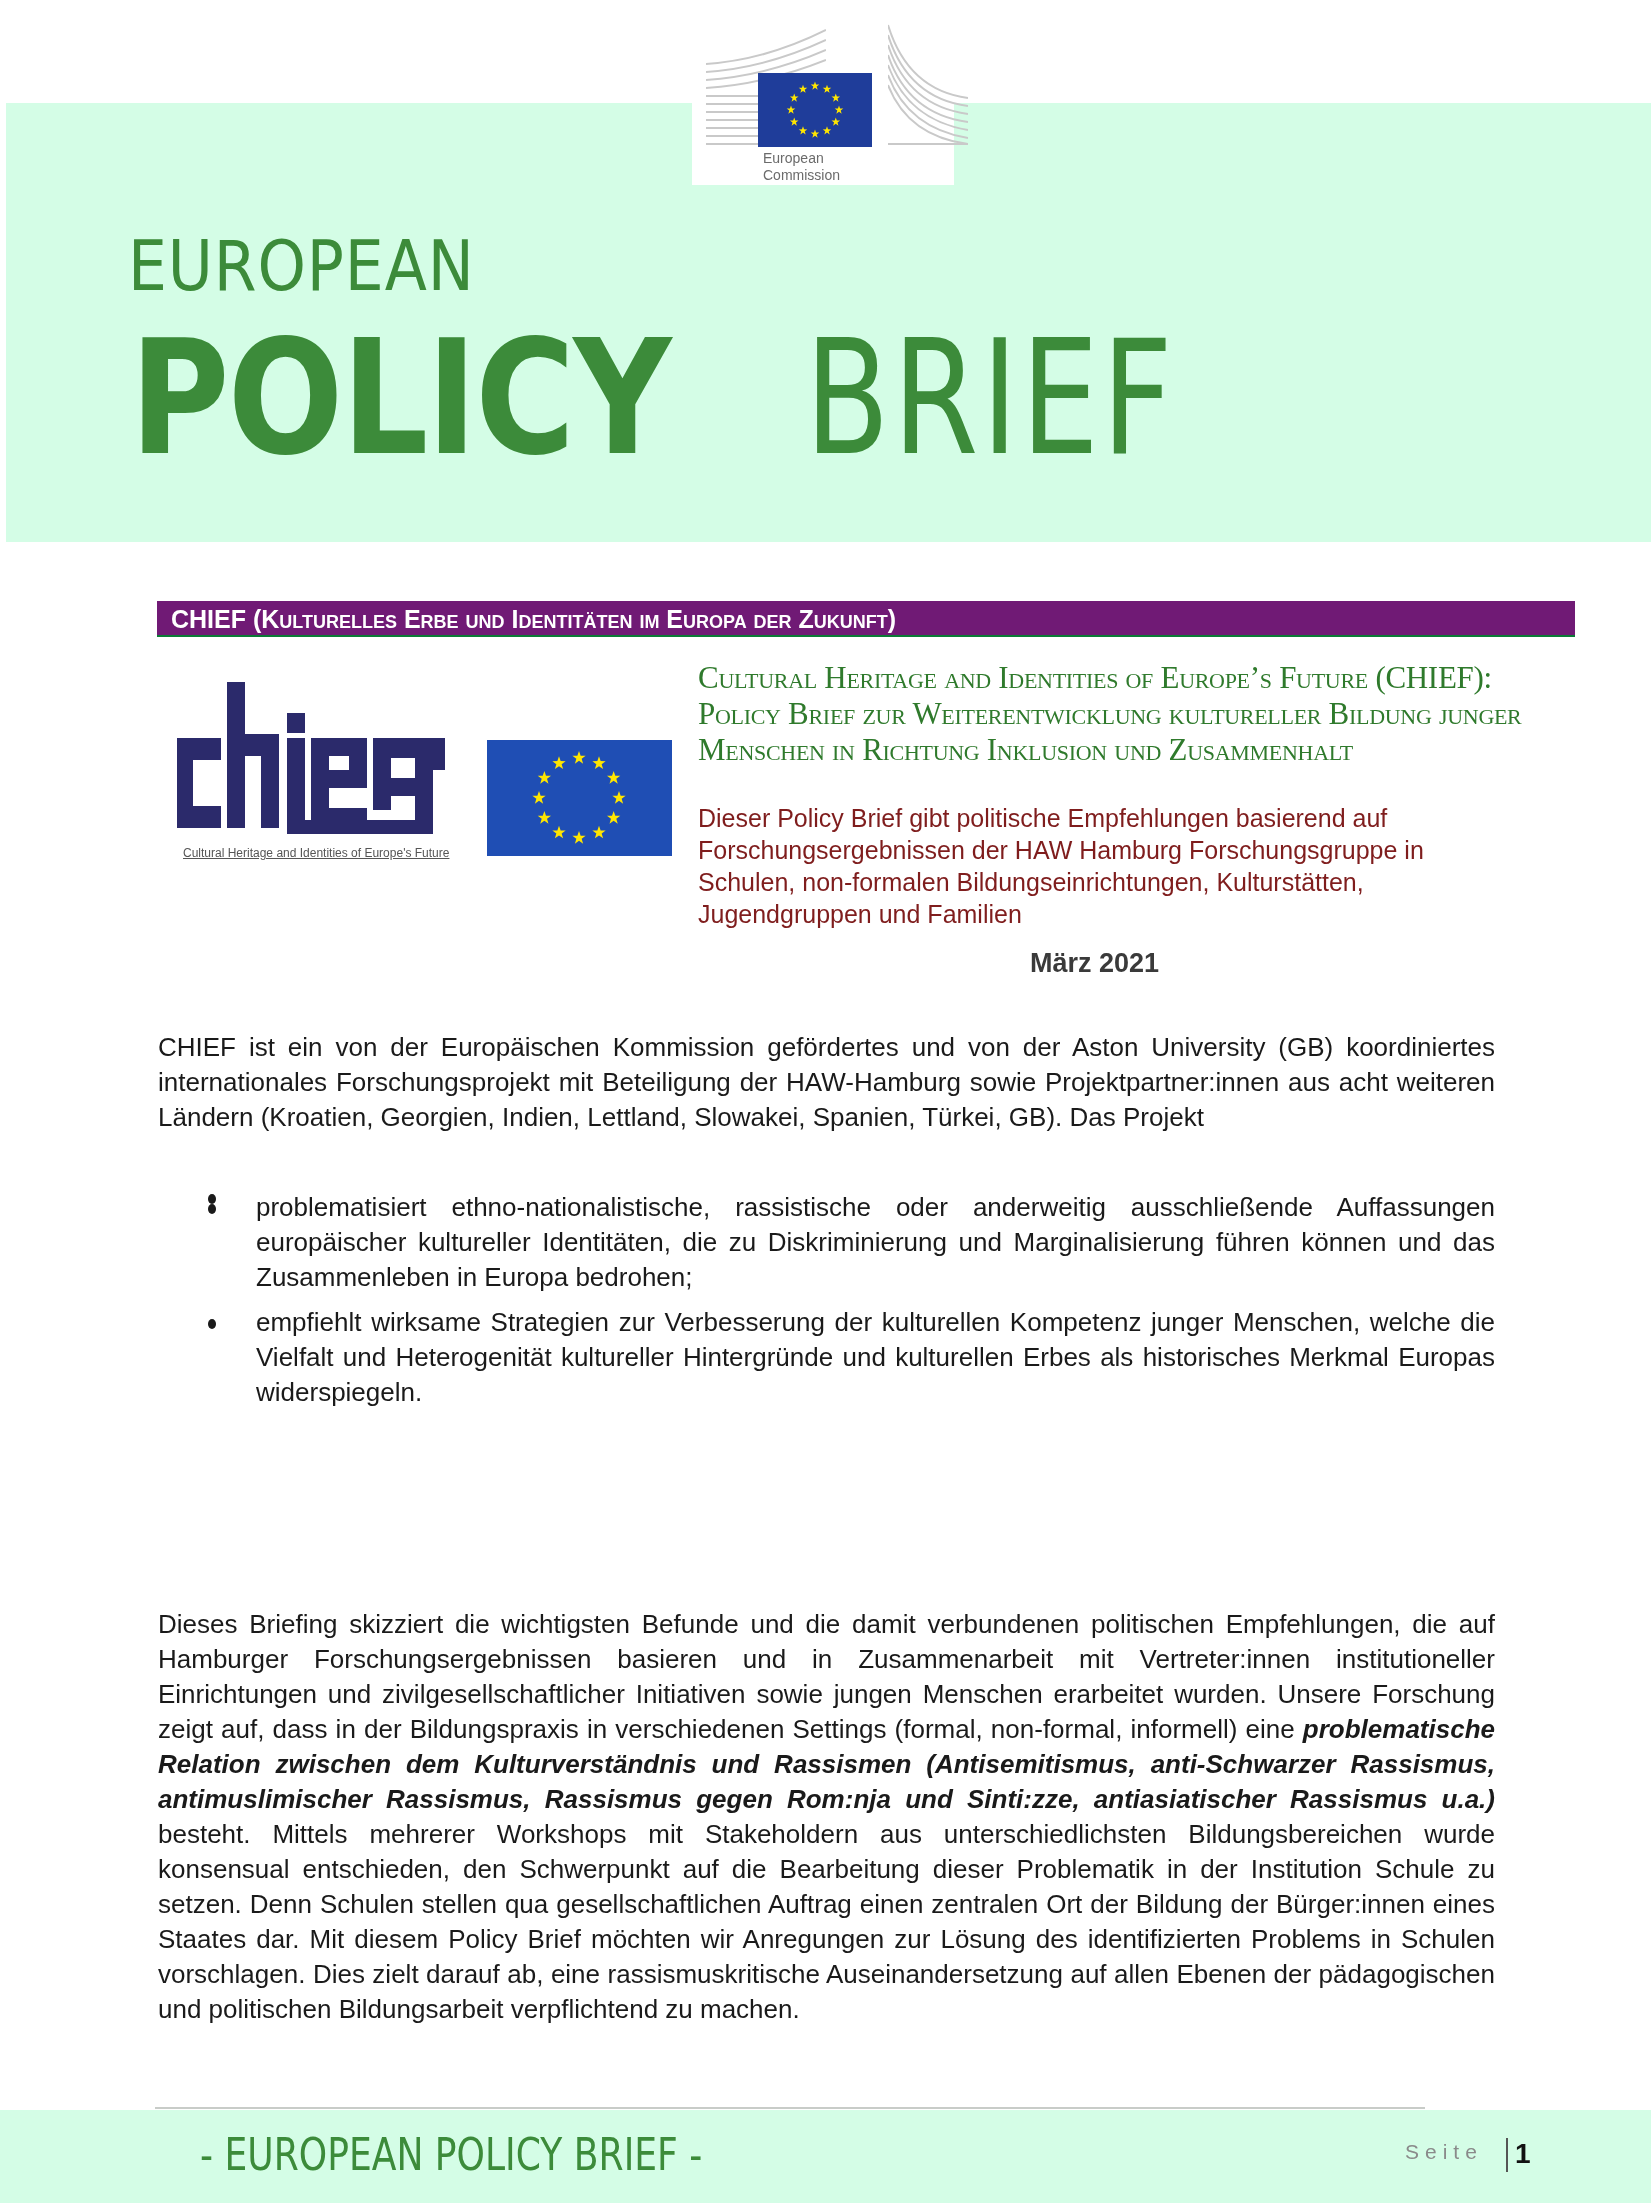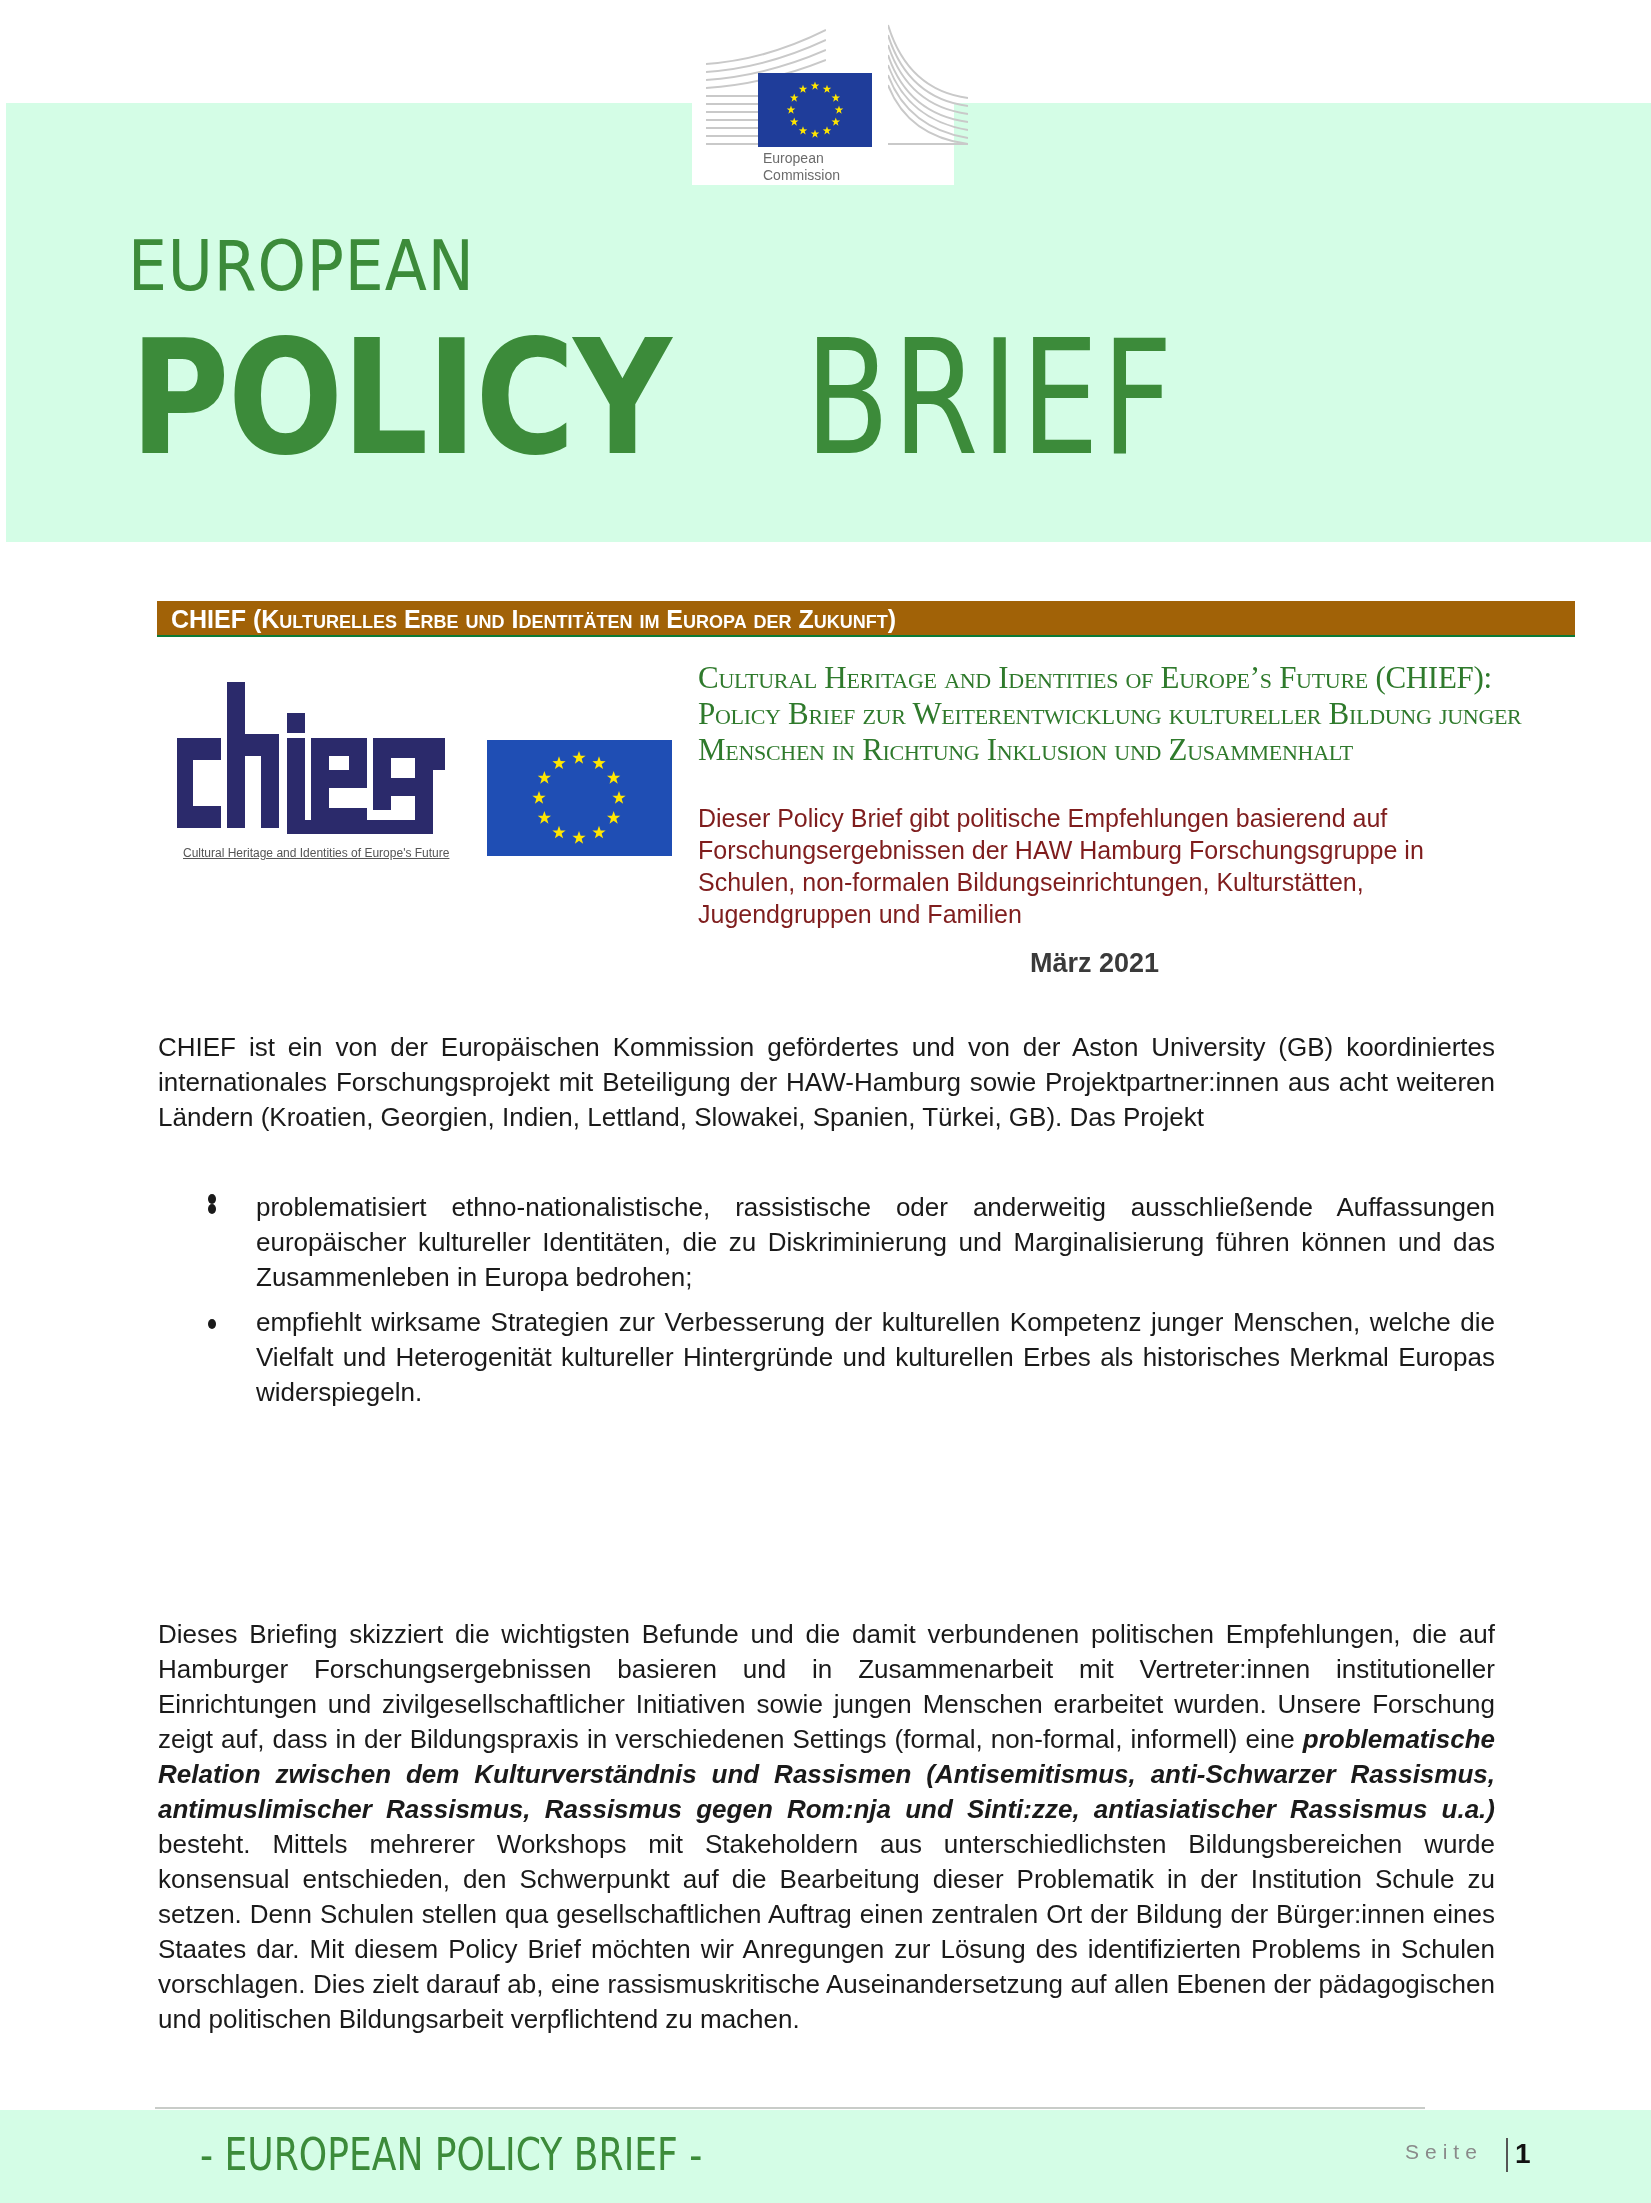--- a/index.html
+++ b/index.html
@@ -42,21 +42,21 @@
   .title-brief {
     position: absolute; left: 805px; top: 318px; font-size: 158px; line-height: 160px;
     color: #3c8b3a; font-weight: 200;
     font-family: "DejaVu Sans", sans-serif; transform: scaleX(0.78); transform-origin: left;
     -webkit-text-stroke: 0px; letter-spacing: 4px;
   }
   .brief-thin { font-weight: normal; }
 
   .section-bar {
     position: absolute; left: 157px; top: 601px; width: 1418px; height: 34px;
-    background: #a16207; border-bottom: 2px solid #0b7a36;
+    background: #701a75; border-bottom: 2px solid #0b7a36;
   }
   .section-bar span {
     position: absolute; left: 14px; top: 4px; font-size: 25px; line-height: 28px;
     color: #ffffff; font-weight: bold; font-family: "Liberation Sans", sans-serif;
     font-variant: small-caps; letter-spacing: 0px;
   }
 
   .chief-logo { position: absolute; left: 175px; top: 680px; width: 280px; height: 190px; }
   .chief-caption {
     position: absolute; left: 183px; top: 846px; font-size: 12px; color: #555;
@@ -91,21 +91,21 @@
     position: absolute; left: 158px; top: 1180px; width: 1337px; margin: 0; padding: 0; list-style: none;
   }
   .bullets li {
     position: relative; padding-left: 98px; font-size: 26px; line-height: 35px;
     text-align: justify; margin-bottom: 10px;
   }
   .bullets li .dot {
     position: absolute; left: 50px; top: 14px; width: 8px; height: 10px; border-radius: 50%;
     background: #1a1a1a;
   }
-  .para2 { top: 1607px; margin-top: 10px; }
+  .para2 { top: 1607px; }
   .para2 em { font-weight: bold; font-style: italic; }
 
   .footer-rule {
     position: absolute; left: 155px; top: 2107px; width: 1270px; height: 2px; background: #c8ccc8;
   }
   .footer-band {
     position: absolute; left: 0; top: 2110px; width: 1651px; height: 93px; background: #d4fde6;
   }
   .footer-title {
     position: absolute; left: 200px; top: 2130px; font-size: 44px; line-height: 50px;

